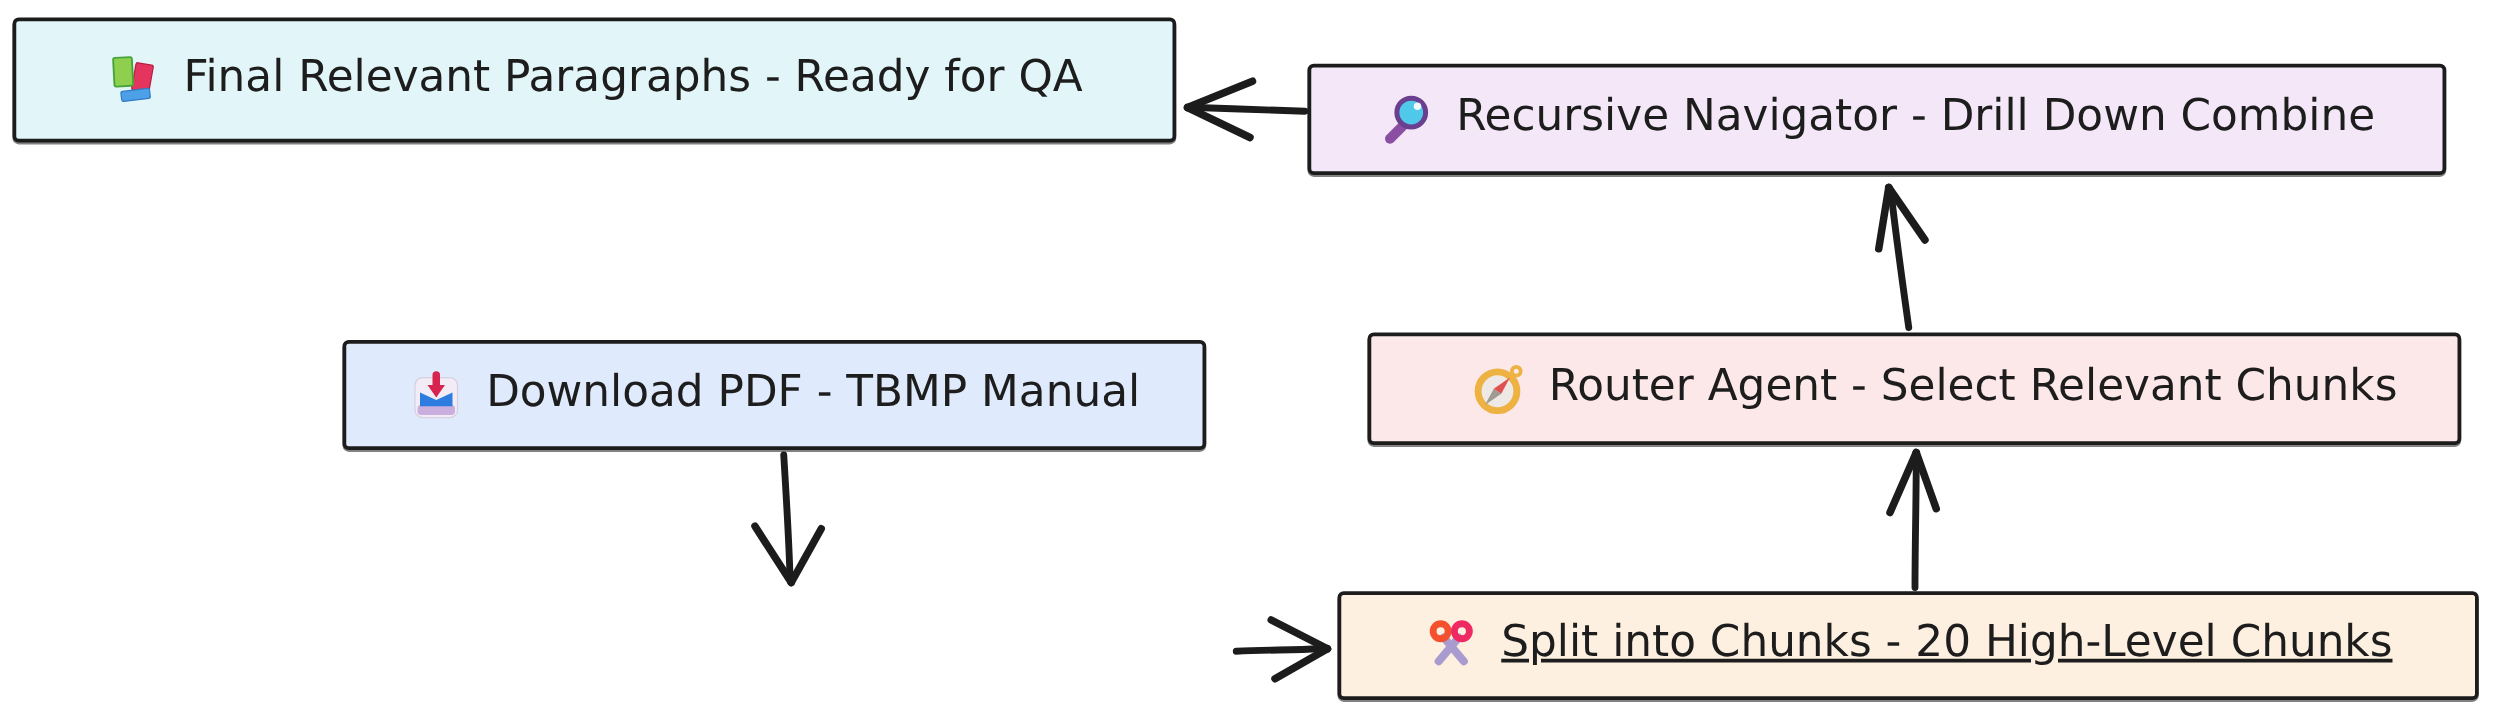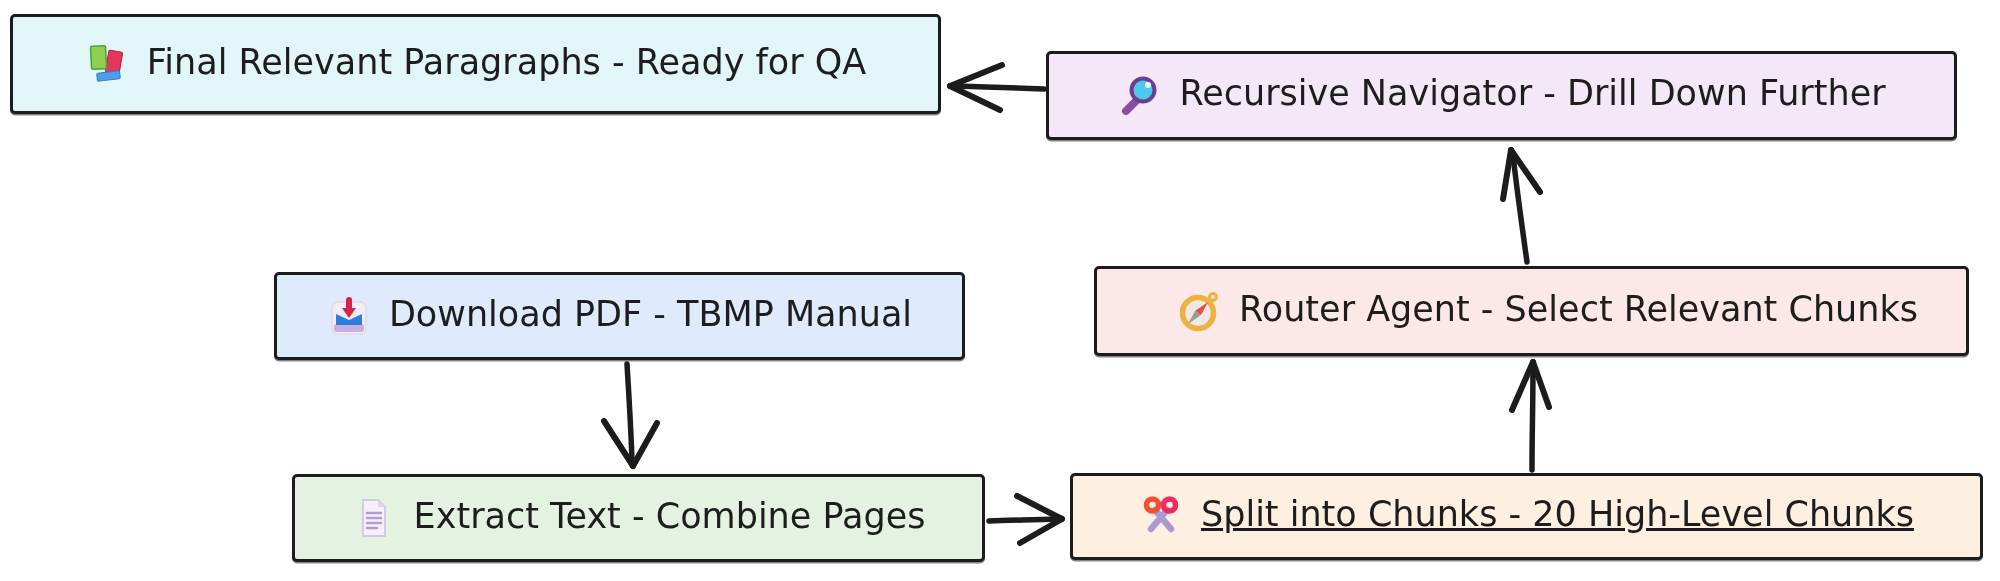--- a/index.html
+++ b/index.html
@@ -69,21 +69,21 @@
     </svg>
     <span class="label">Final Relevant Paragraphs - Ready for QA</span>
   </div>
 
   <div class="node" id="n-nav">
     <svg class="icon" viewBox="0 0 44 44">
       <line x1="9" y1="37" x2="19" y2="27" stroke="#8a4fa3" stroke-width="8" stroke-linecap="round"></line>
       <circle cx="26" cy="16" r="11.5" fill="#4fc8ea" stroke="#6a3f8f" stroke-width="4"></circle>
       <circle cx="31" cy="11" r="3" fill="#ffffff" opacity="0.9"></circle>
     </svg>
-    <span class="label">Recursive Navigator - Drill Down Further</span>
+    <span class="label">Recursive Navigator - Drill Down Combine</span>
   </div>
 
   <div class="node" id="n-pdf">
     <svg class="icon" viewBox="0 0 44 44">
       <rect x="5" y="8" width="34" height="32" rx="6" fill="#f1ecf5" stroke="#d8cfe0" stroke-width="1"></rect>
       <rect x="7" y="30" width="30" height="8" rx="3" fill="#c9aede"></rect>
       <polygon points="9,20 22,26 35,20 35,31 9,31" fill="#2f7ce0"></polygon>
       <line x1="22" y1="6" x2="22" y2="15" stroke="#d6244f" stroke-width="6" stroke-linecap="round"></line>
       <polygon points="15,14 29,14 22,24" fill="#d6244f"></polygon>
     </svg>
@@ -93,33 +93,20 @@
   <div class="node" id="n-router">
     <svg class="icon" viewBox="0 0 44 44">
       <circle cx="36" cy="8" r="3.5" fill="none" stroke="#edb242" stroke-width="3"></circle>
       <circle cx="21" cy="24" r="15.5" fill="#efe9e6" stroke="#edb242" stroke-width="5.5"></circle>
       <polygon points="11,35 24,26 18,22" fill="#a09a95"></polygon>
       <polygon points="31,13 24,26 18,22" fill="#e05050"></polygon>
     </svg>
     <span class="label">Router Agent - Select Relevant Chunks</span>
   </div>
 
-  <div class="node" id="n-extract">
-    <svg class="icon" viewBox="0 0 44 44">
-      <path d="M11 4 H26 L33 11 V40 H11 Z" fill="#f5f0fa" stroke="#d5c9e4" stroke-width="2"></path>
-      <path d="M26 4 L33 11 H26 Z" fill="#e0d3ee"></path>
-      <g stroke="#b39fcd" stroke-width="2.5" stroke-linecap="round">
-        <line x1="15" y1="17" x2="29" y2="17"></line>
-        <line x1="15" y1="22" x2="29" y2="22"></line>
-        <line x1="15" y1="27" x2="29" y2="27"></line>
-        <line x1="15" y1="32" x2="25" y2="32"></line>
-      </g>
-    </svg>
-    <span class="label">Extract Text - Combine Pages</span>
-  </div>
 
   <div class="node" id="n-split">
     <svg class="icon" viewBox="0 0 44 44">
       <line x1="16" y1="15" x2="32" y2="34" stroke="#a99bd0" stroke-width="6.5" stroke-linecap="round"></line>
       <line x1="28" y1="15" x2="12" y2="34" stroke="#a99bd0" stroke-width="6.5" stroke-linecap="round"></line>
       <circle cx="13.5" cy="10" r="6" fill="none" stroke="#f4502e" stroke-width="5.5"></circle>
       <circle cx="30.5" cy="10" r="6" fill="none" stroke="#ef2a63" stroke-width="5.5"></circle>
     </svg>
     <span class="label">Split into Chunks - 20 High-Level Chunks</span>
   </div>

